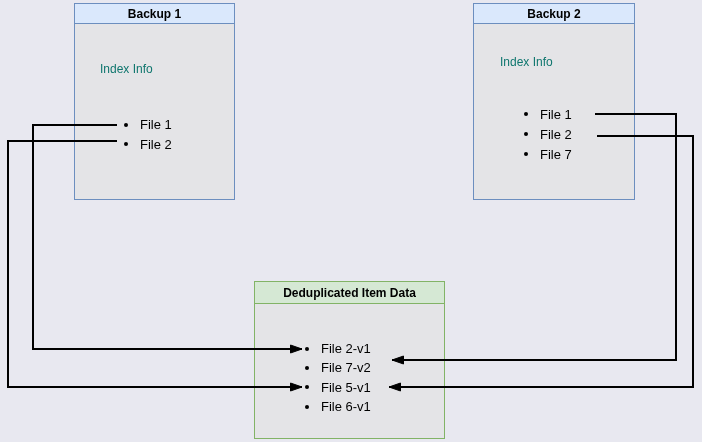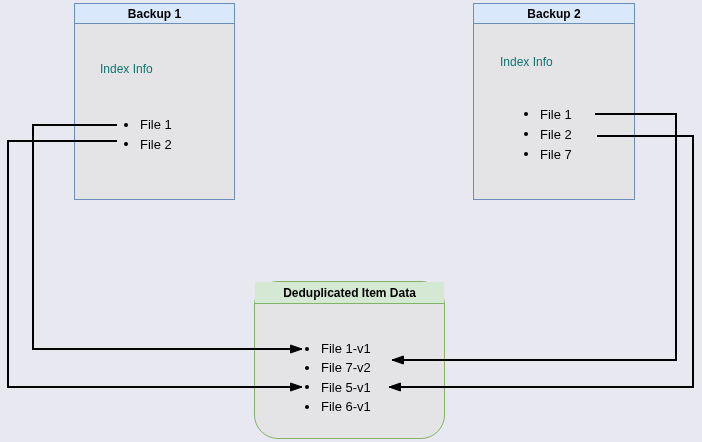--- a/index.html
+++ b/index.html
@@ -62,21 +62,21 @@
   #backup1-files{left:49px;top:111px;}
   #backup1-files li{height:19.5px;}
   #backup2-files{left:50px;top:100px;}
   #backup2-files li{height:20px;}
   #dedup-files{left:50px;top:57px;}
   #dedup-files li{height:19.3px;}
 
   
   #backup1-node{left:74px;top:3px;width:161px;height:197px;}
   #backup2-node{left:473px;top:3px;width:162px;height:197px;}
-  #dedup-node{left:254px;top:281px;width:191px;height:158px;border-radius:24px;}
+  #dedup-node{left:254px;top:281px;width:191px;height:158px;}
 </style>
 </head>
 <body>
 
 <div id="canvas">
 
   <div class="node blue" id="backup1-node">
     <div class="node-header">
       <span>Backup 1</span>
     </div>
@@ -114,21 +114,21 @@
     </ul>
   </div>
 
   <div class="node green" id="dedup-node">
     <div class="node-header">
       <span>Deduplicated Item Data</span>
     </div>
     <ul class="file-list" id="dedup-files">
       <li>
         <span class="dot"></span>
-        <span>File 1-v1</span>
+        <span>File 2-v1</span>
       </li>
       <li>
         <span class="dot"></span>
         <span>File 7-v2</span>
       </li>
       <li>
         <span class="dot"></span>
         <span>File 5-v1</span>
       </li>
       <li>

